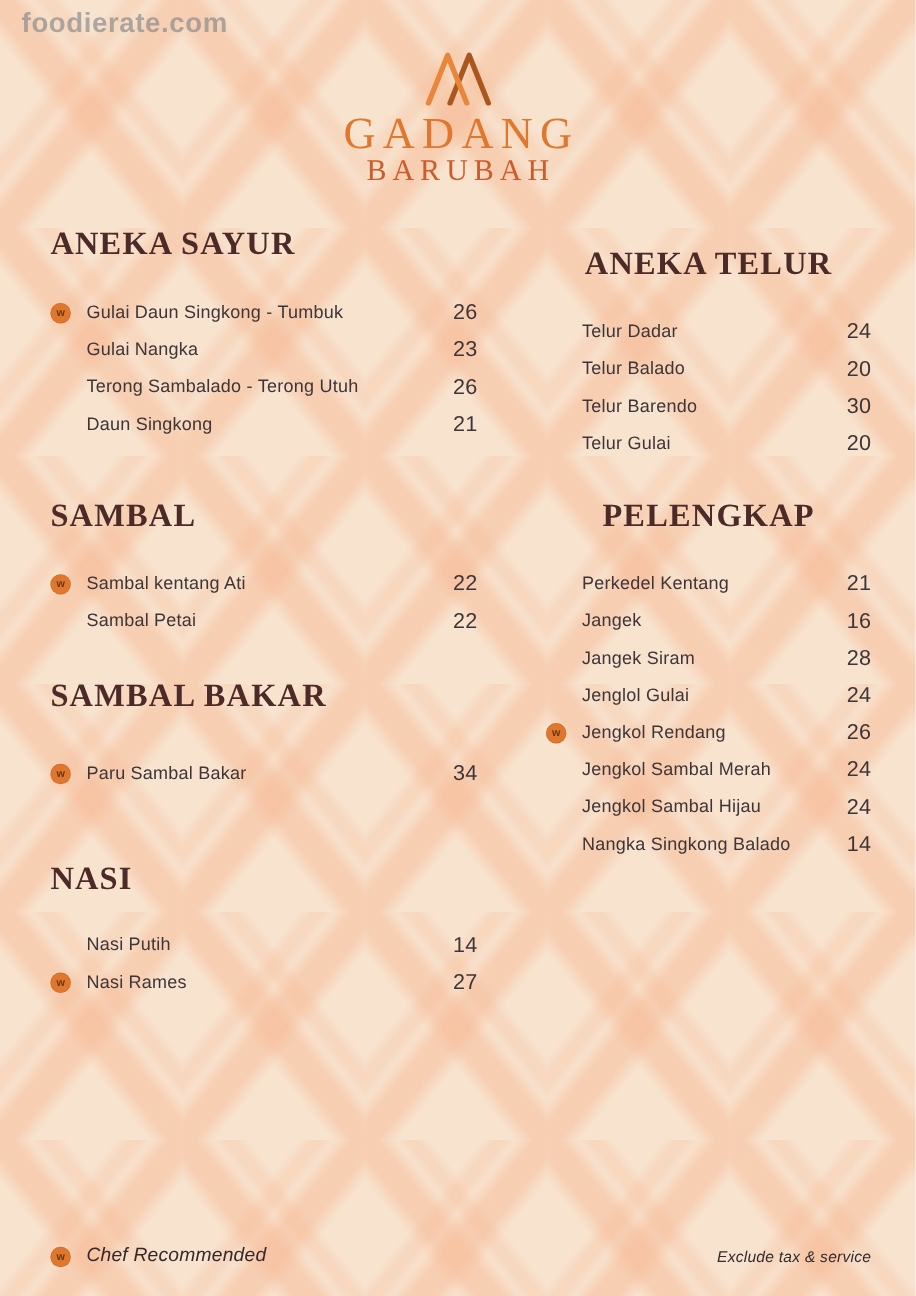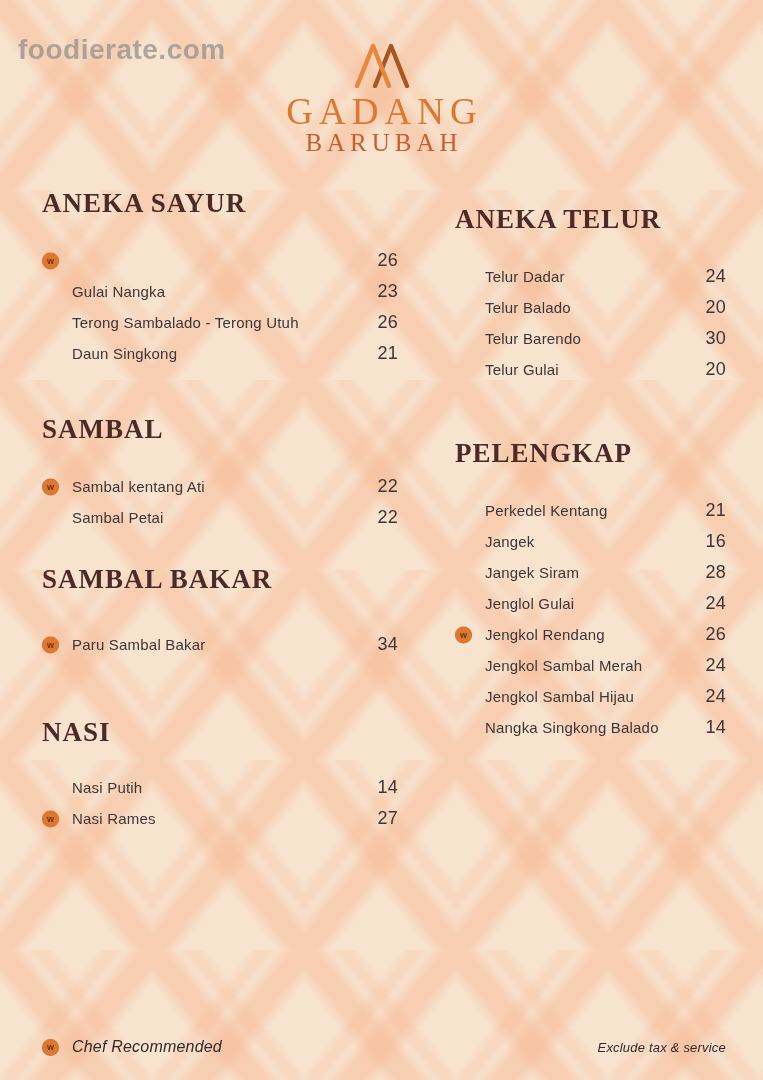--- a/index.html
+++ b/index.html
@@ -9,38 +9,38 @@
     background-image:
       linear-gradient(to bottom right, rgba(246,186,150,0) 32%, rgba(246,186,150,0.28) 35.5%, rgba(246,186,150,0.28) 38.5%, rgba(246,186,150,0) 42%),
       linear-gradient(to bottom left,  rgba(246,186,150,0) 32%, rgba(246,186,150,0.28) 35.5%, rgba(246,186,150,0.28) 38.5%, rgba(246,186,150,0) 42%),
       linear-gradient(to bottom right, rgba(246,186,150,0) 41%, rgba(246,186,150,0.50) 46.5%, rgba(246,186,150,0.50) 53.5%, rgba(246,186,150,0) 59%),
       linear-gradient(to bottom left,  rgba(246,186,150,0) 41%, rgba(246,186,150,0.50) 46.5%, rgba(246,186,150,0.50) 53.5%, rgba(246,186,150,0) 59%);
     background-size:152px 190px;
     font-family:"Liberation Sans", sans-serif;
   }
   .watermark{
     position:absolute;top:6px;left:18px;
-    font-size:28px;font-weight:700;letter-spacing:0.5px;
-    color:#8F8F8F;opacity:0.72;margin-top:28px;
+    font-size:23px;font-weight:700;letter-spacing:0.5px;
+    color:#8F8F8F;opacity:0.72;
   }
   .brand{position:absolute;top:42px;left:0;right:0;text-align:center;}
   .brand-mark{display:block;margin:0 auto;}
   .brand-title{
     font-family:"Liberation Serif", serif;
     font-size:37px;letter-spacing:6px;padding-left:6px;
     color:#E0772E;line-height:1;margin-top:5px;
   }
   .brand-subtitle{
     font-family:Liberation Serif, serif;
     font-size:25px;letter-spacing:5px;padding-left:5px;
     color:#CB5D2C;line-height:1;margin-top:0;
   }
   .menu-section{position:absolute;}
   .menu-section.left{left:42px;width:356px;}
-  .menu-section.right{left:455px;width:271px;}
+  .menu-section.right{left:455px;width:271px;text-align:center;}
   .sec-title{
     font-family:"Liberation Serif", serif;font-weight:700;
     font-size:27px;letter-spacing:1px;color:#4C2A28;
     margin:0;line-height:1;white-space:nowrap;
   }
   .sec-items{position:absolute;left:0;right:0;}
   .row{position:relative;height:31px;display:flex;align-items:center;padding-left:30px;}
   .item-name{font-size:15px;letter-spacing:0.2px;color:#3E3538;white-space:nowrap;}
   .item-price{margin-left:auto;font-size:18px;letter-spacing:0.2px;color:#3E3538;}
   .badge{
@@ -76,20 +76,21 @@
   </header>
 
   <section class="menu-section left" style="top:190px">
     <h2 class="sec-title">ANEKA SAYUR</h2>
     <div class="sec-items" style="top:55px">
 
     <div class="row">
         <span class="badge">
             <span class="badge-glyph">w</span>
           </span>
+        <span class="item-name">Gulai Daun Singkong - Tumbuk</span>
         <span class="item-price">26</span>
       </div>
         <div class="row">
 
         <span class="item-name">Gulai Nangka</span>
         <span class="item-price">23</span>
       </div>
         <div class="row">
 
         <span class="item-name">Terong Sambalado - Terong Utuh</span>
@@ -175,21 +176,21 @@
         <span class="item-price">30</span>
       </div>
         <div class="row">
 
         <span class="item-name">Telur Gulai</span>
         <span class="item-price">20</span>
       </div>
       </div>
   </section>
 
-  <section class="menu-section right" style="top:440px">
+  <section class="menu-section right" style="top:416px">
     <h2 class="sec-title">PELENGKAP</h2>
     <div class="sec-items" style="top:55px">
 
     <div class="row">
 
         <span class="item-name">Perkedel Kentang</span>
         <span class="item-price">21</span>
       </div>
         <div class="row">
 

